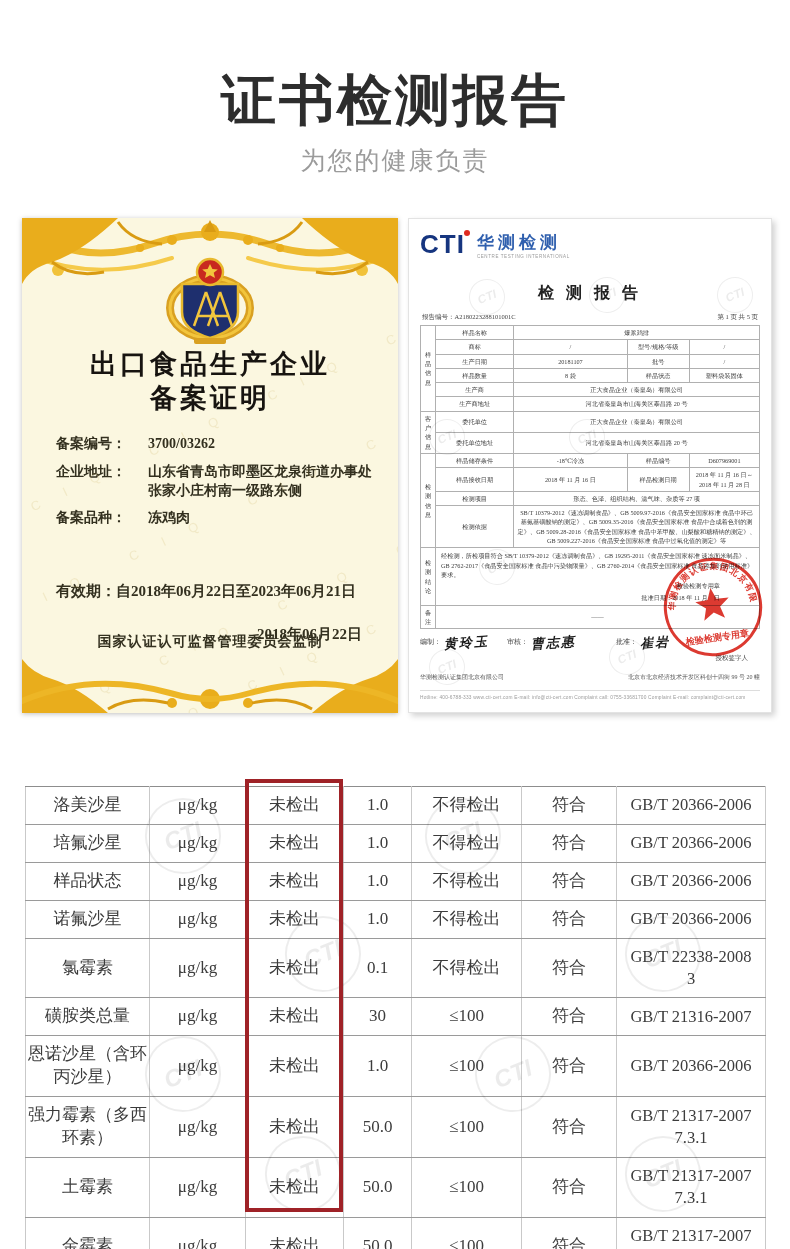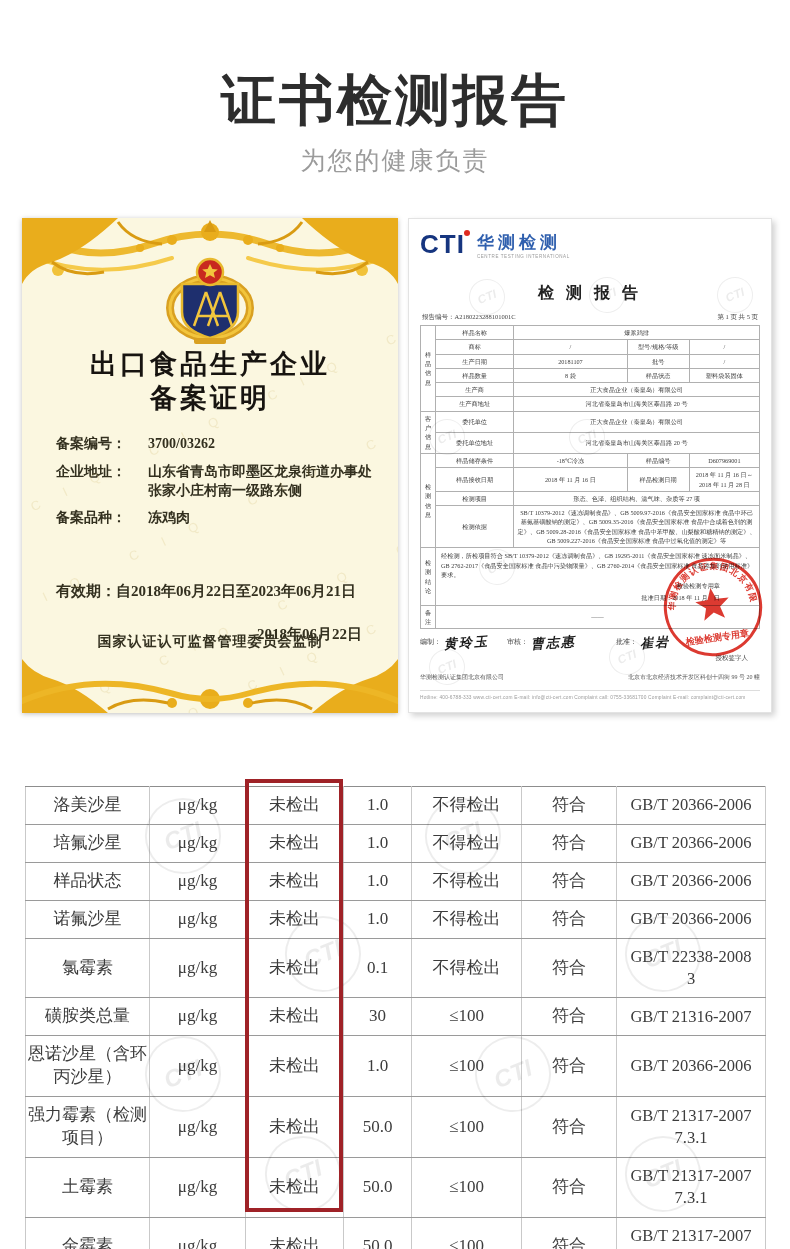--- a/index.html
+++ b/index.html
@@ -434,21 +434,21 @@
         <tr>
           <td class="col-item">恩诺沙星（含环丙沙星）</td>
           <td class="col-unit">μg/kg</td>
           <td class="col-result">未检出</td>
           <td class="col-limit">1.0</td>
           <td class="col-requirement">≤100</td>
           <td class="col-conclusion">符合</td>
           <td class="col-method">GB/T 20366-2006</td>
         </tr>
         <tr>
-          <td class="col-item">强力霉素（检测项目）</td>
+          <td class="col-item">强力霉素（多西环素）</td>
           <td class="col-unit">μg/kg</td>
           <td class="col-result">未检出</td>
           <td class="col-limit">50.0</td>
           <td class="col-requirement">≤100</td>
           <td class="col-conclusion">符合</td>
           <td class="col-method">GB/T 21317-2007
 7.3.1</td>
         </tr>
         <tr>
           <td class="col-item">土霉素</td>

